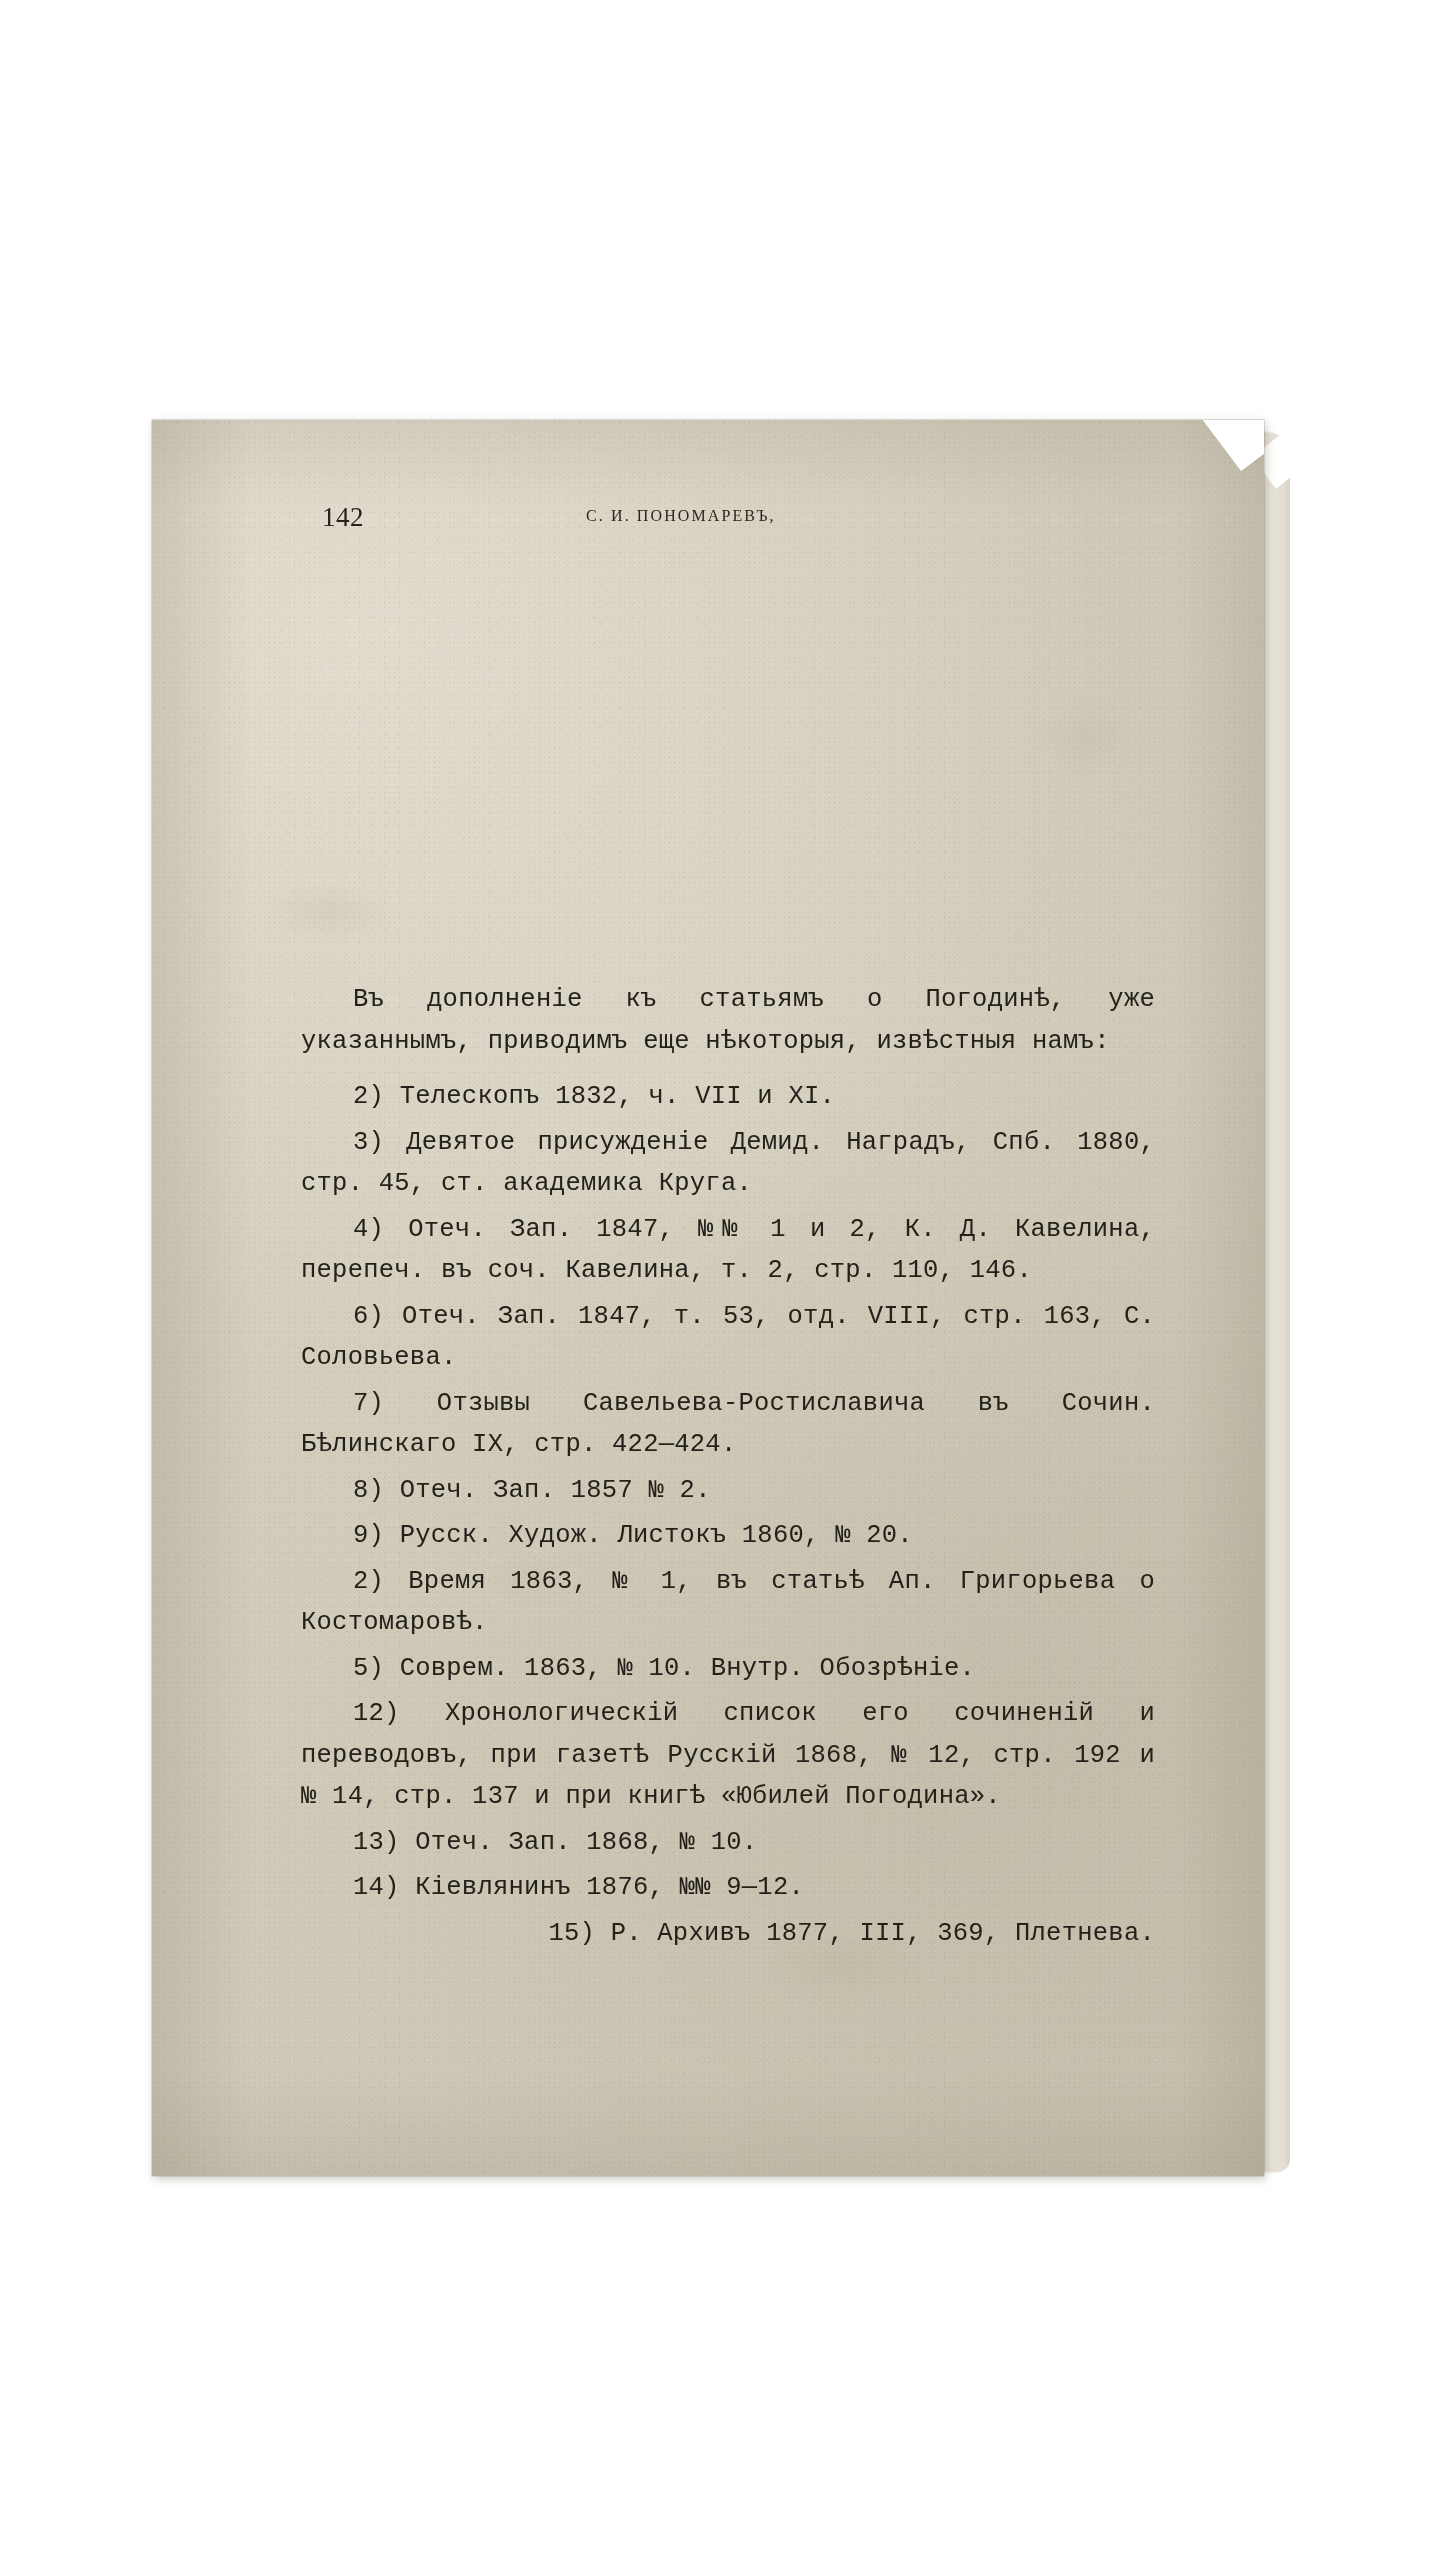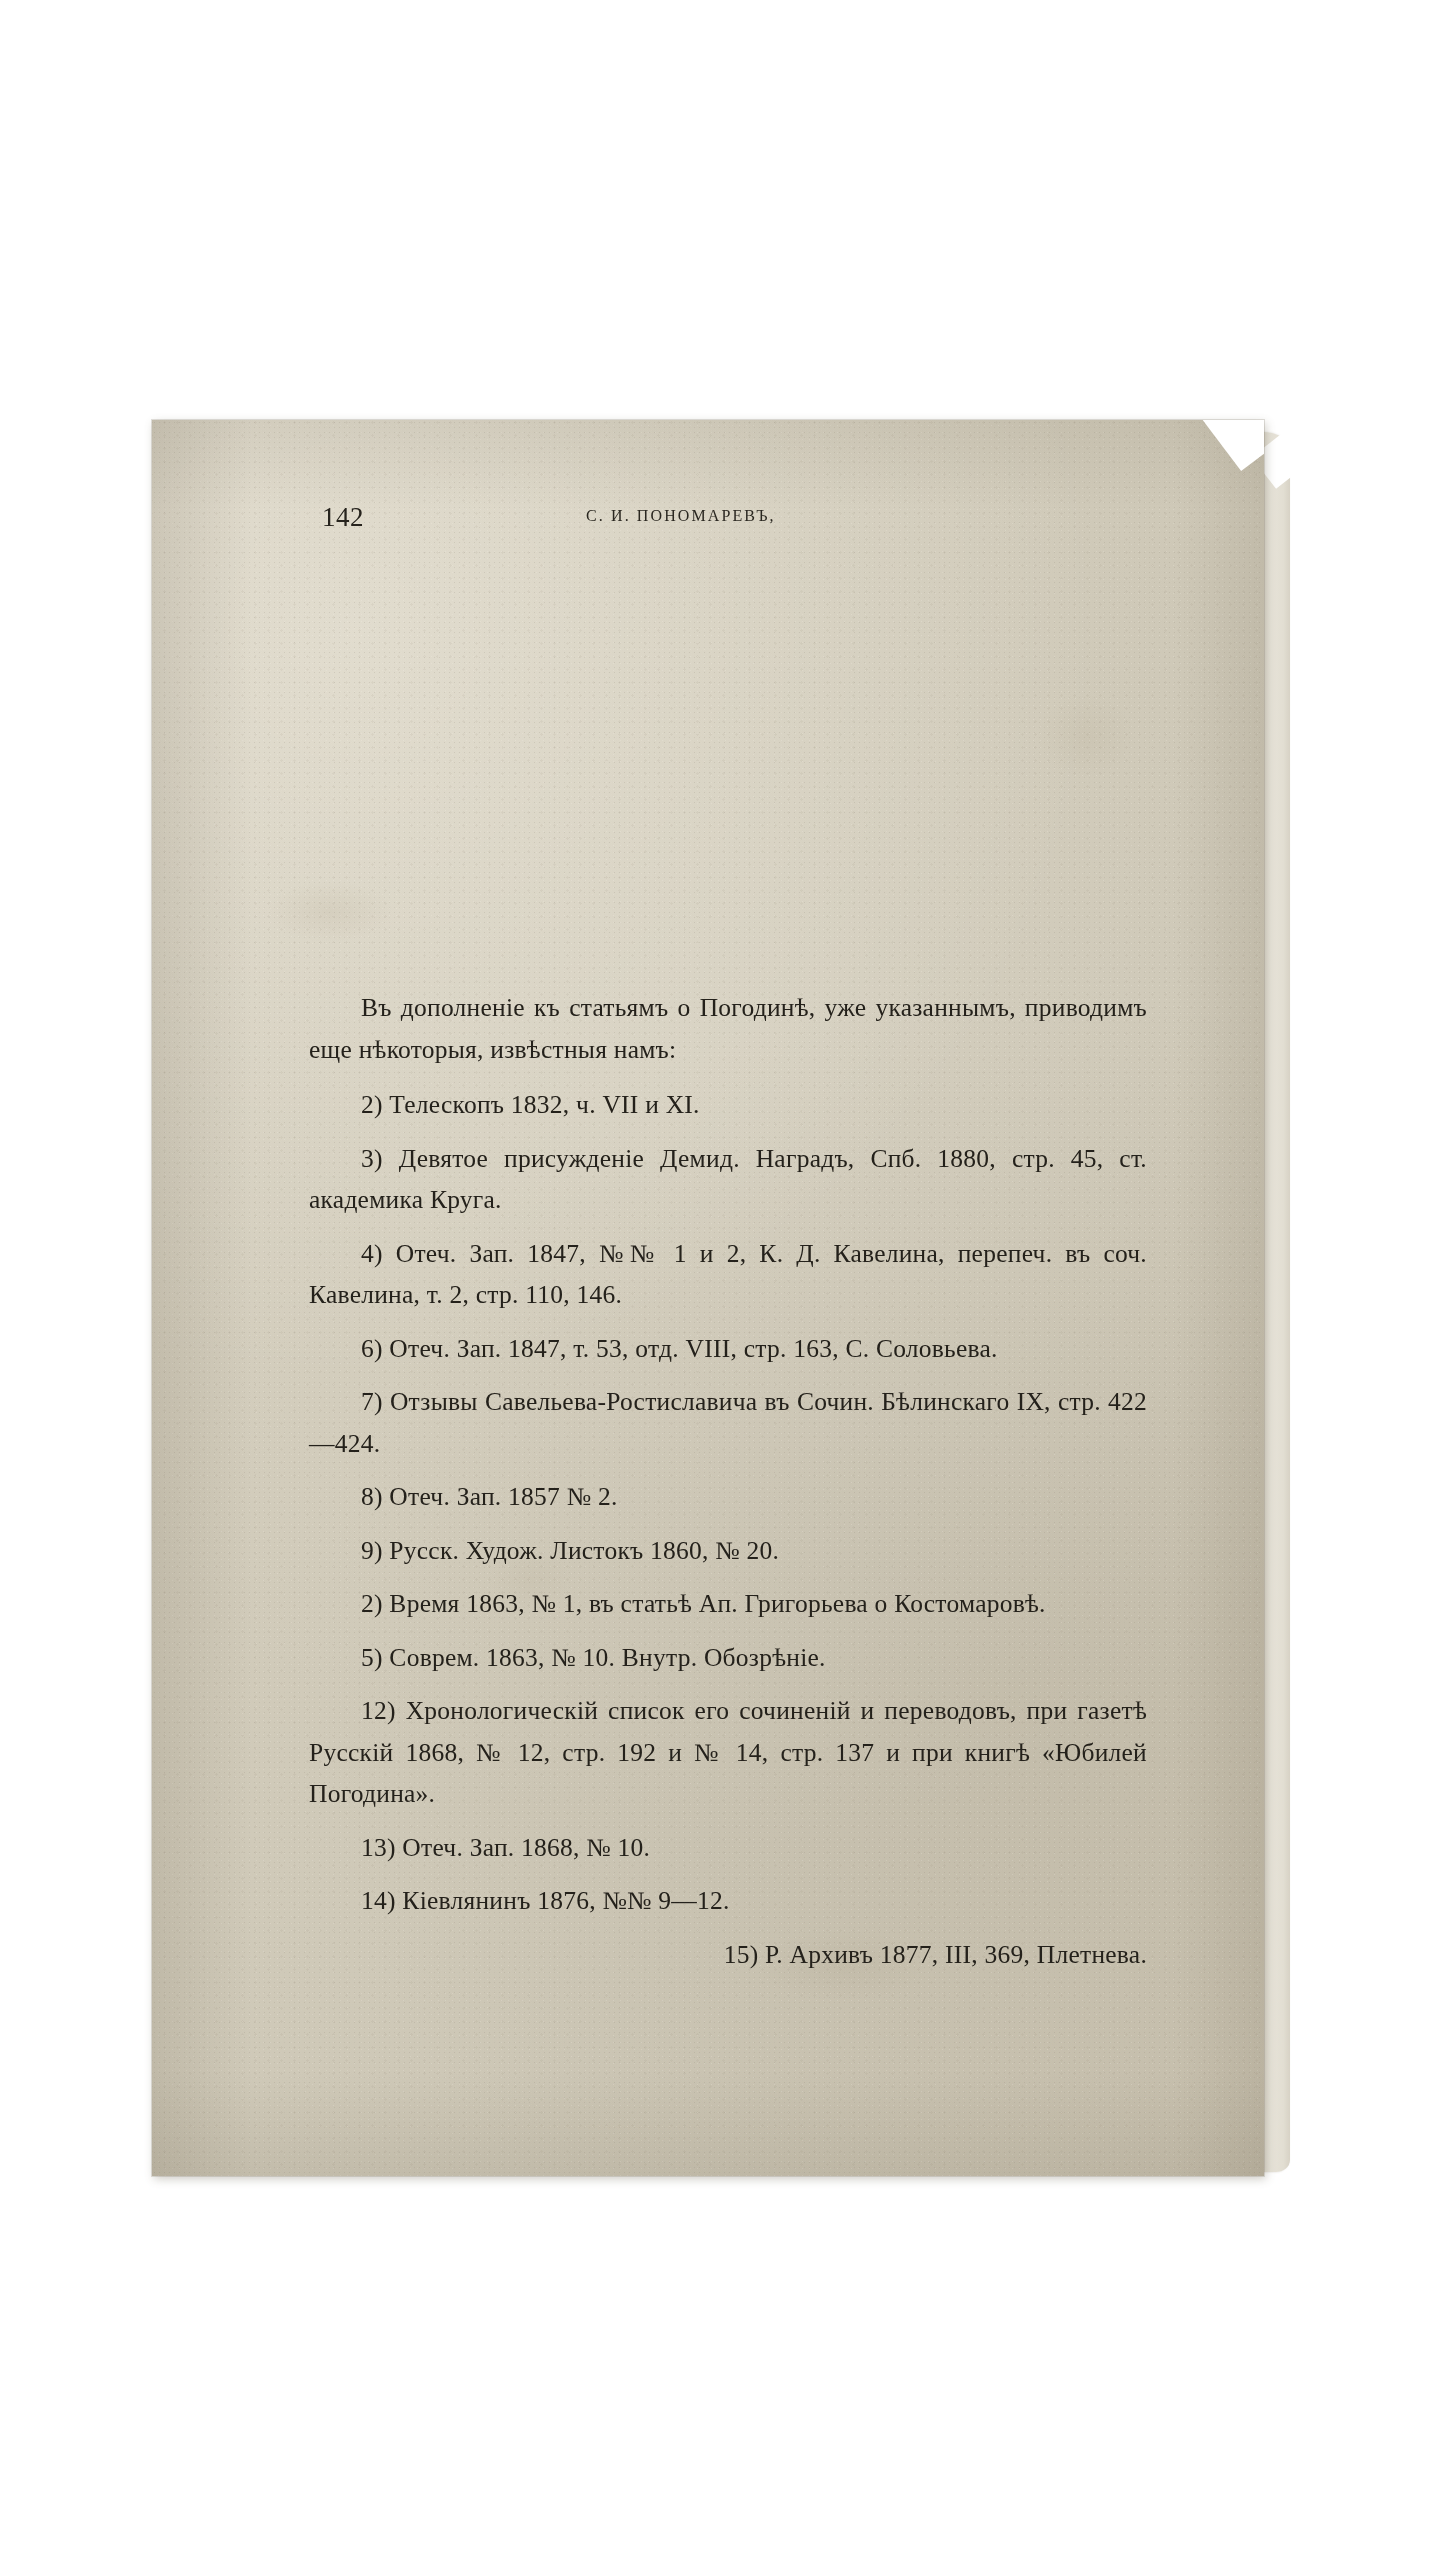--- a/index.html
+++ b/index.html
@@ -150,23 +150,24 @@
     left: 145px;
     top: 555px;
     width: 862px;
     font-size: 25.5px;
     line-height: 41.5px;
     text-align: justify;
     text-justify: inter-word;
     color: #24211b;
   }
   #body-block p {
-    margin: 12px;
+    margin: 4px;
     text-indent: 52px;
     letter-spacing: 0.25px;
+    font-family: Liberation Mono, monospace;
   }
   #intro-paragraph {
     margin-bottom: 14px !important;
   }
   .ref-item {
     text-indent: 52px;
   }
   .ref-item:last-child {
     text-align: right;
   }

